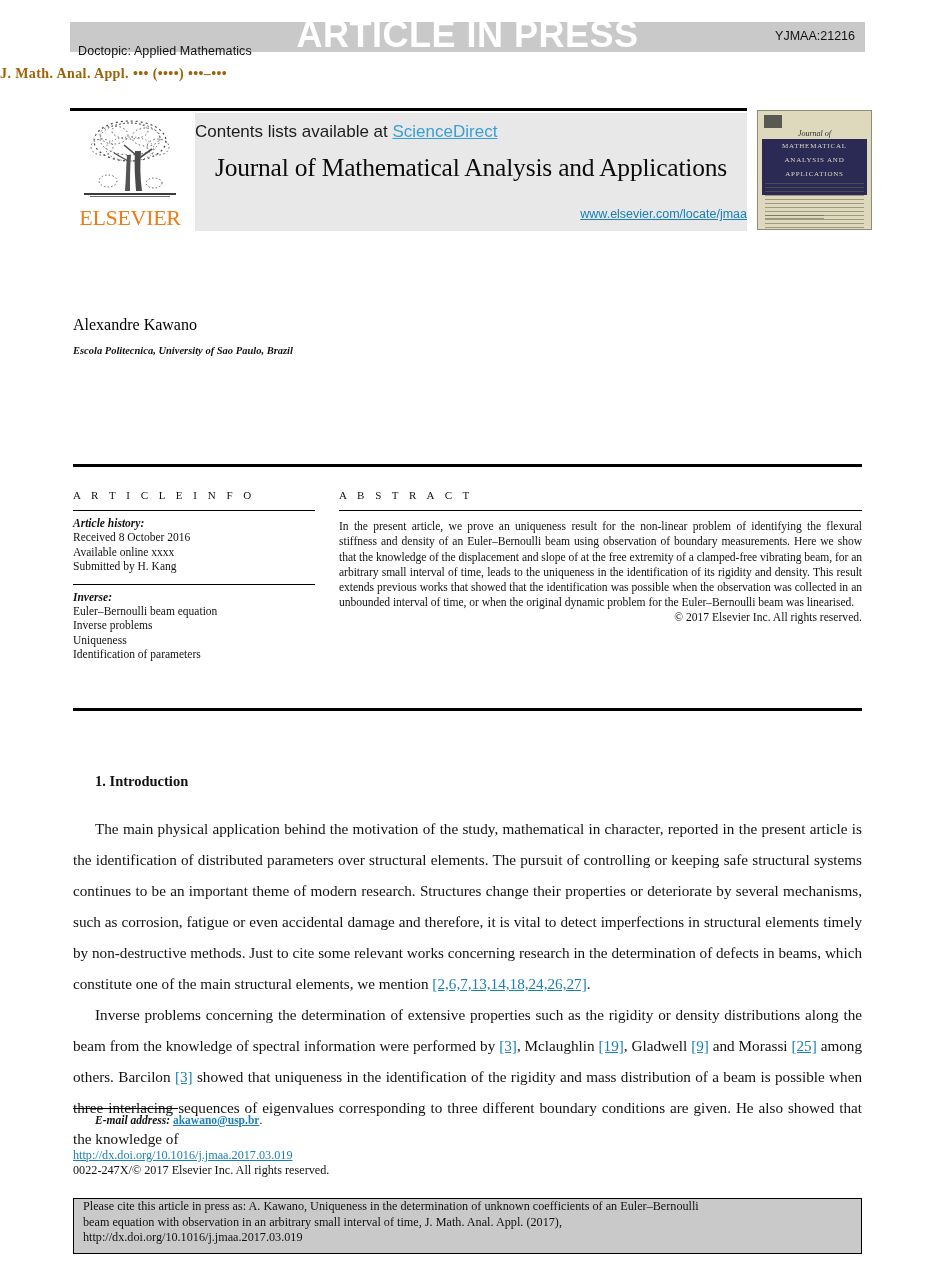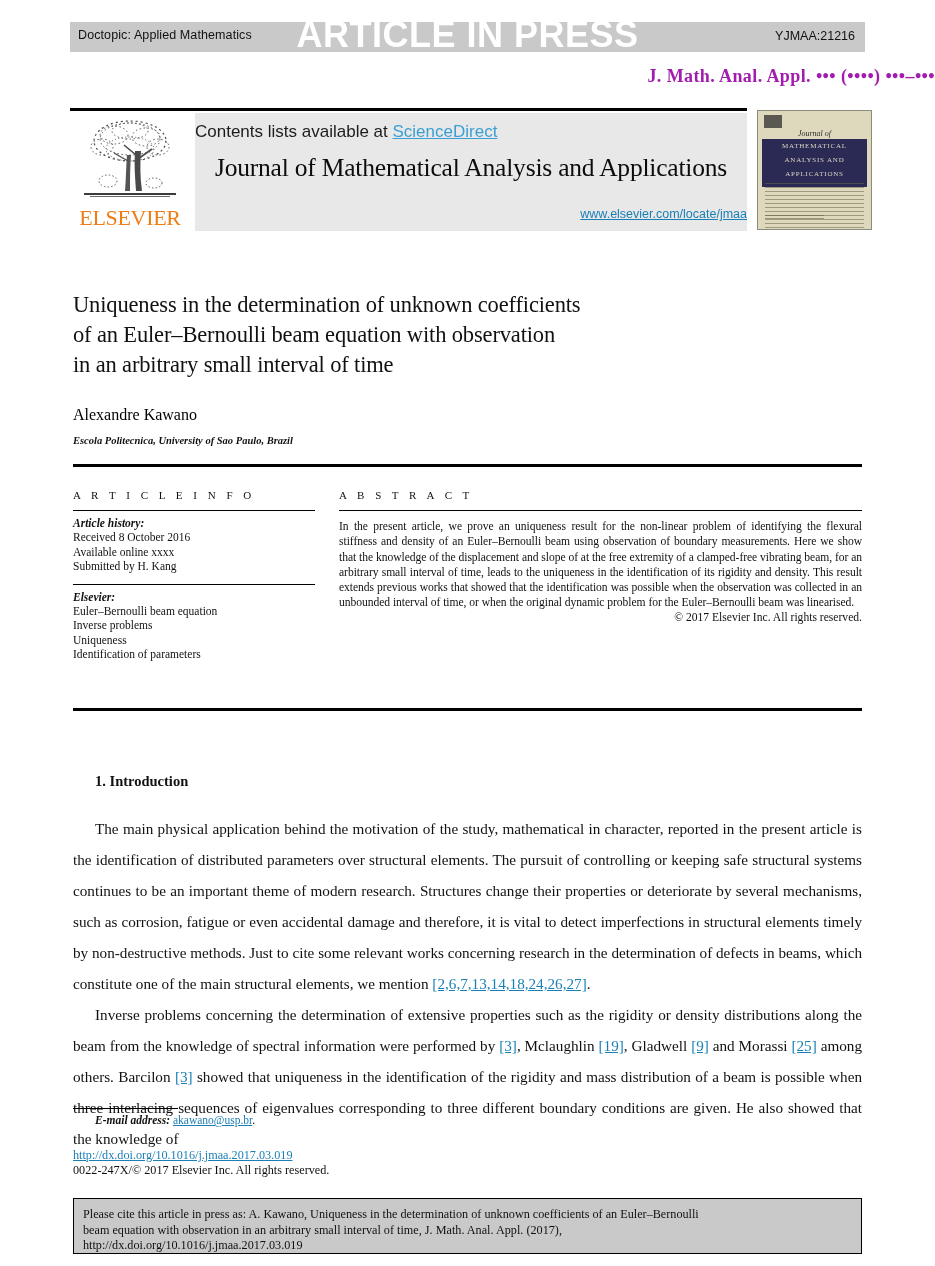--- a/index.html
+++ b/index.html
@@ -28,21 +28,21 @@
     position: absolute;
     left: 70px;
     top: 22px;
     width: 795px;
     height: 30px;
     background: #c9c9c9;
   }
   .press-bar .doctopic {
     position: absolute;
     left: 8px;
-    top: 6px;
+    top: 22px;
     font-family: "Liberation Sans", sans-serif;
     font-size: 12.5px;
     color: #111;
     letter-spacing: 0.1px;
   }
   .press-bar .aip {
     position: absolute;
     left: 0;
     right: 0;
     top: -8px;
@@ -60,25 +60,25 @@
     font-family: "Liberation Sans", sans-serif;
     font-size: 12.5px;
     color: #111;
   }
 
   
   .runhead {
     position: absolute;
     left: 0; right: 0;
     top: 66px;
-    text-align: right;
-    color: #a21caf;
+    text-align: left;
+    color: #a16207;
     font-family: "Liberation Serif", serif;
     font-weight: bold;
-    font-size: 18px;
+    font-size: 14px;
     letter-spacing: 0.4px;
   }
 
   
   .masthead-rule-top {
     position: absolute;
     left: 70px;
     top: 108px;
     width: 677px;
     height: 3px;
@@ -183,21 +183,21 @@
     font-family: "Liberation Serif", serif;
     font-style: italic;
     font-size: 8px;
     color: #2a2a2a;
   }
   .cover .cov-band {
     position: absolute;
     left: 4px;
     right: 4px;
     top: 28px;
-    height: 48px;
+    height: 56px;
     background: #2b2a55;
   }
   .cover .cov-band span {
     display: block;
     text-align: center;
     color: #d8d4c0;
     font-family: "Liberation Serif", serif;
     font-size: 7px;
     letter-spacing: 0.8px;
     line-height: 13px;
@@ -370,21 +370,21 @@
   }
   .fn-mail {
     position: absolute;
     left: 95px;
     top: 1114px;
     font-family: "Liberation Serif", serif;
     font-size: 11.5px;
     color: #111;
   }
   .fn-mail i { font-weight: bold; }
-  .fn-mail .lnk { color: #1a7fb5; font-style: normal; font-weight: normal; }
+  .fn-mail .lnk { color: #1a7fb5; font-style: normal; font-weight: bold; }
 
   .doi-line {
     position: absolute;
     left: 73px;
     top: 1148px;
     font-family: "Liberation Serif", serif;
     font-size: 12.2px;
     color: #1a7fb5;
   }
   .issn-line {
@@ -399,21 +399,21 @@
   
   .cite-box {
     position: absolute;
     left: 73px;
     top: 1198px;
     width: 789px;
     height: 56px;
     background: #c9c9c9;
     border: 1.5px solid #000;
     box-sizing: border-box;
-    padding: 8px 9px;
+    padding: 0 9px;
     font-family: "Liberation Serif", serif;
     font-size: 12.2px;
     line-height: 15.5px;
     color: #111;
   }
 </style>
 </head>
 <body>
 
 <div class="page">
@@ -491,45 +491,40 @@
         <i></i>
         <i></i>
     </div>
     <div class="cov-foot">
       <i></i>
         <i></i>
     </div>
   </div>
 
   <div class="title-area">
-    <div class="paper-title">
-      <div>Uniqueness in the determination of unknown coefficients</div>
-      <div>of an Euler–Bernoulli beam equation with observation</div>
-      <div>in an arbitrary small interval of time</div>
-    </div>
     <div class="author">Alexandre Kawano</div>
     <div class="affiliation">Escola Politecnica, University of Sao Paulo, Brazil</div>
   </div>
 
   <div class="rule-thick-1"></div>
 
   <div class="sec-head" id="info-head">A R T I C L E   I N F O</div>
   <div class="sec-head" id="abs-head">A B S T R A C T</div>
 
   <div class="info-col">
     <hr>
     <div class="blk">
       <div class="lbl">Article history:</div>
       <div class="ln">Received 8 October 2016</div>
       <div class="ln">Available online xxxx</div>
       <div class="ln">Submitted by H. Kang</div>
     </div>
     <hr>
     <div class="blk">
-      <div class="lbl">Elsevier:</div>
+      <div class="lbl">Inverse:</div>
       <div class="ln">Euler–Bernoulli beam equation</div>
       <div class="ln">Inverse problems</div>
       <div class="ln">Uniqueness</div>
       <div class="ln">Identification of parameters</div>
     </div>
   </div>
 
   <div class="abs-col">
     <hr>
     <p>In the present article, we prove an uniqueness result for the non-linear problem of identifying the flexural stiffness and density of an Euler–Bernoulli beam using observation of boundary measurements. Here we show that the knowledge of the displacement and slope of at the free extremity of a clamped-free vibrating beam, for an arbitrary small interval of time, leads to the uniqueness in the identification of its rigidity and density. This result extends previous works that showed that the identification was possible when the observation was collected in an unbounded interval of time, or when the original dynamic problem for the Euler–Bernoulli beam was linearised.</p>

